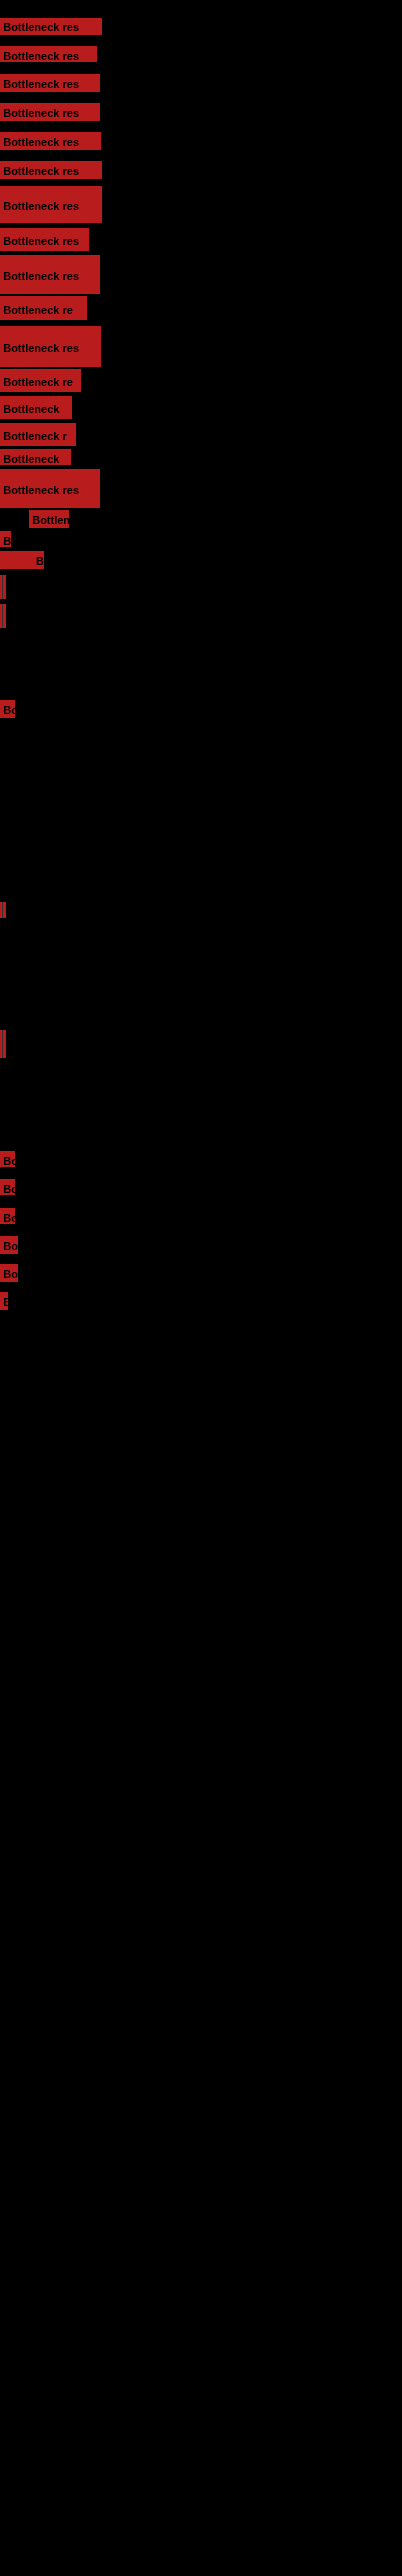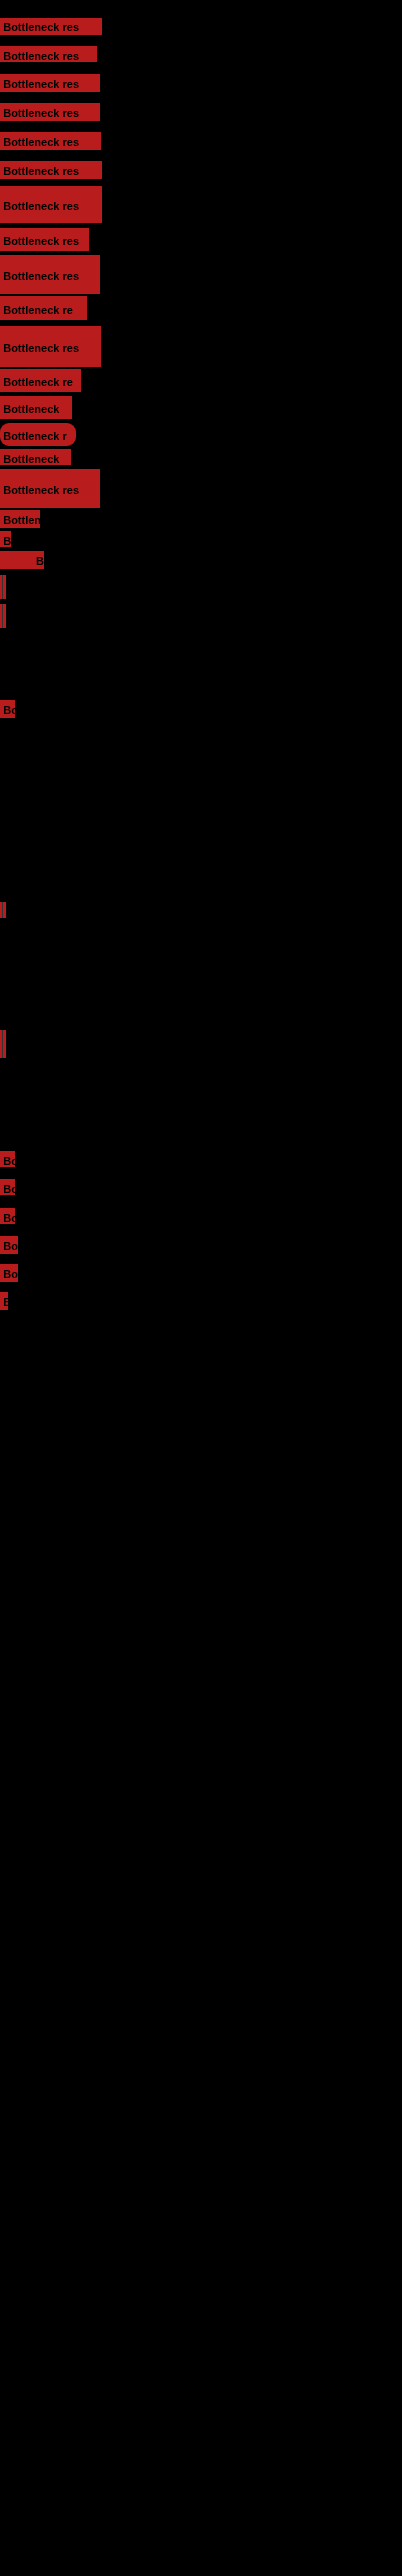--- a/index.html
+++ b/index.html
@@ -54,24 +54,24 @@
     <div class="bar-item" style="top: 103px; width: 100px; height: 17.7px; line-height: 17.7px;">Bottleneck res</div>
     <div class="bar-item" style="top: 132px; width: 101px; height: 17.7px; line-height: 17.7px;">Bottleneck res</div>
     <div class="bar-item" style="top: 161px; width: 102px; height: 17.7px; line-height: 17.7px;">Bottleneck res</div>
     <div class="bar-item" style="top: 186px; width: 102px; height: 37px; line-height: 37px;">Bottleneck res</div>
     <div class="bar-item" style="top: 228px; width: 89px; height: 22.5px; line-height: 22.5px;">Bottleneck res</div>
     <div class="bar-item" style="top: 255px; width: 100px; height: 39px; line-height: 39px;">Bottleneck res</div>
     <div class="bar-item" style="top: 296px; width: 87px; height: 24px; line-height: 24px;">Bottleneck re</div>
     <div class="bar-item" style="top: 326px; width: 101px; height: 41px; line-height: 41px;">Bottleneck res</div>
     <div class="bar-item" style="top: 369px; width: 81px; height: 22.5px; line-height: 22.5px;">Bottleneck re</div>
     <div class="bar-item" style="top: 396px; width: 72px; height: 22.5px; line-height: 22.5px;">Bottleneck</div>
-    <div class="bar-item" style="top: 423px; width: 76px; height: 22.5px; line-height: 22.5px; border-radius: 9px;">Bottleneck r</div>
+    <div class="bar-item" style="top: 423px; width: 76px; height: 22.5px; line-height: 22.5px;">Bottleneck r</div>
     <div class="bar-item" style="top: 449px; width: 71px; height: 16px; line-height: 16px;">Bottleneck</div>
     <div class="bar-item" style="top: 469px; width: 100px; height: 39px; line-height: 39px;">Bottleneck res</div>
-    <div class="bar-item" style="top: 510px; width: 40px; height: 17.7px; line-height: 17.7px;">Bottlen</div>
+    <div class="bar-item" style="top: 510px; width: 40px; height: 17.7px; line-height: 17.7px; margin-left: 29px;">Bottlen</div>
     <div class="bar-item" style="top: 531px; width: 11.3px; height: 16px; line-height: 16px;">B</div>
     <div class="bar-item" style="top: 551px; width: 44px; height: 17.7px; line-height: 17.7px; padding-left: 36px;">Bottl</div>
     <div class="bar-item" style="top: 575px; width: 3.2px; height: 24px; line-height: 24px;"></div>
     <div class="bar-item" style="top: 604px; width: 3.2px; height: 24px; line-height: 24px;"></div>
     <div class="bar-item" style="top: 700px; width: 14.5px; height: 17.7px; line-height: 17.7px;">Bo</div>
     <div class="bar-item" style="top: 902px; width: 3.2px; height: 16px; line-height: 16px;"></div>
     <div class="bar-item" style="top: 1030px; width: 3.2px; height: 28px; line-height: 28px;"></div>
     <div class="bar-item" style="top: 1151px; width: 14.5px; height: 16px; line-height: 16px;">Bo</div>
     <div class="bar-item" style="top: 1179px; width: 14.5px; height: 16px; line-height: 16px;">Bo</div>
     <div class="bar-item" style="top: 1208px; width: 14.5px; height: 16px; line-height: 16px;">Bo</div>

